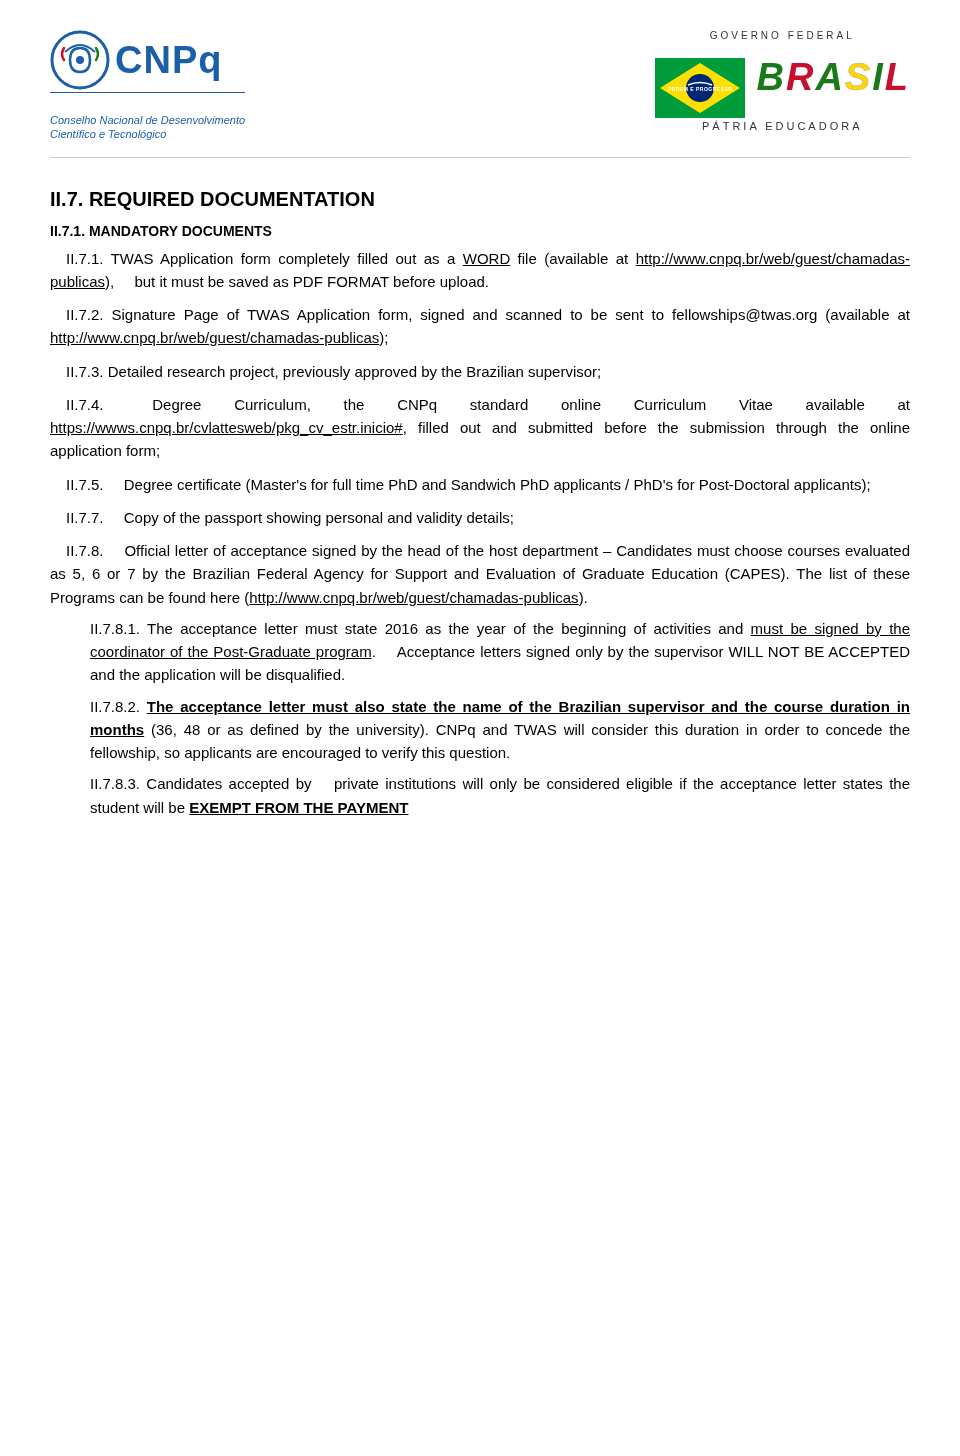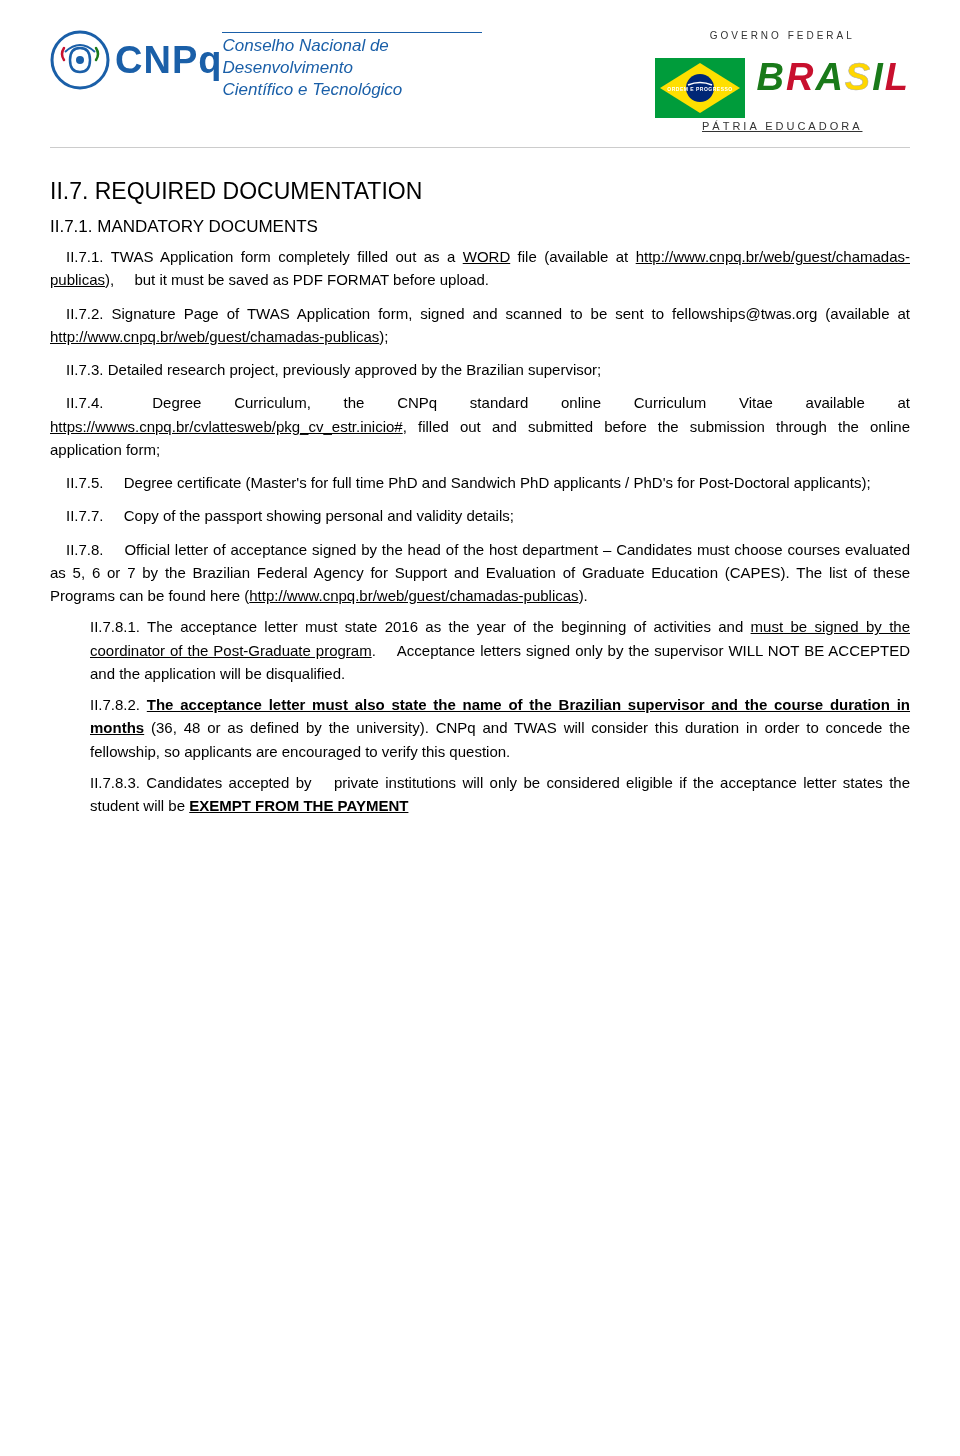--- a/index.html
+++ b/index.html
@@ -17,64 +17,63 @@
     .header {
       display: flex;
       justify-content: space-between;
       align-items: flex-start;
       margin-bottom: 30px;
       border-bottom: 1px solid #ccc;
       padding-bottom: 15px;
     }
     .logo-left {
       display: flex;
-      flex-direction: row;
+      flex-direction: column;
       align-items: flex-start;
     }
     .cnpq-icon {
       width: 60px;
       height: 60px;
     }
     .cnpq-text {
       font-size: 38px;
       font-weight: bold;
       color: #1a5fa8;
       letter-spacing: 1px;
     }
     .cnpq-subtitle {
-      font-size: 17px;
+      font-size: 11px;
       color: #1a5fa8;
       font-style: italic;
       margin-top: 2px;
       border-top: 1px solid #1a5fa8;
-      padding-top: 2px;
+      padding-top: 20px;
       max-width: 260px;
       line-height: 1.3;
     }
     .gov-text {
       font-size: 10px;
       letter-spacing: 3px;
       color: #333;
       margin-bottom: 17px;
     }
     .patria {
       font-size: 11px;
       letter-spacing: 3px;
       color: #333;
       margin-top: 2px;
-      text-decoration: underline;
     }
     .section-heading {
-      font-size: 23px;
-      font-weight: normal;
+      font-size: 20px;
+      font-weight: bold;
       margin: 18px 0 10px 0;
     }
     .sub-heading {
-      font-size: 17px;
-      font-weight: normal;
+      font-size: 14px;
+      font-weight: bold;
       margin: 12px 0 8px 0;
     }
     .body-text {
       font-size: 15px;
       line-height: 1.55;
       margin-bottom: 8px;
       text-align: justify;
     }
     .body-text a, a {
       color: #000;

